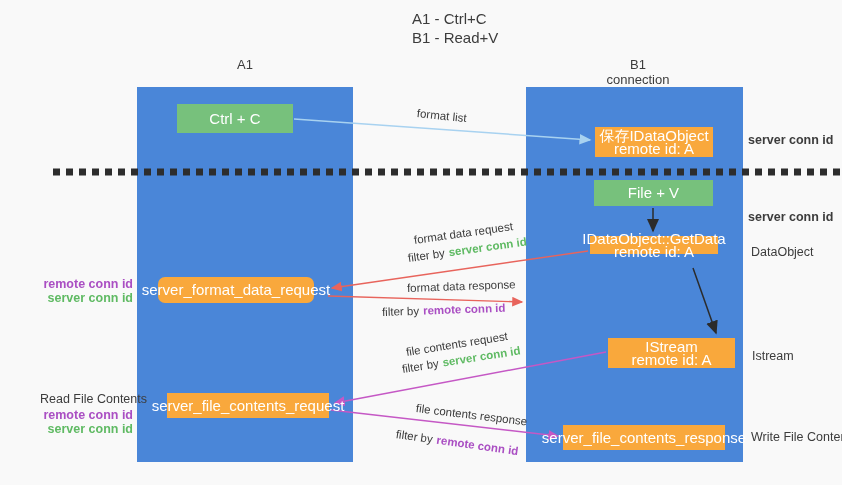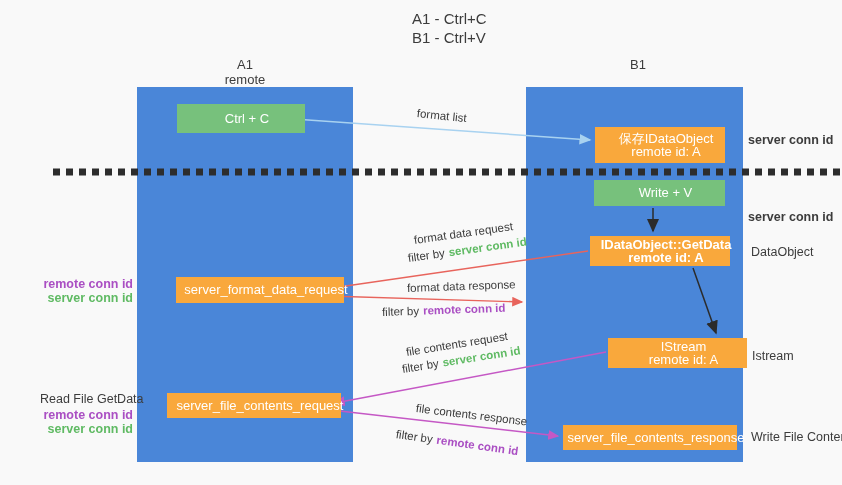--- a/index.html
+++ b/index.html
@@ -41,25 +41,24 @@
     left: 0; top: 0;
     pointer-events: none;
   }
   .node {
     position: absolute;
     display: flex;
     flex-direction: column;
     align-items: center;
     justify-content: center;
     color: #ffffff;
-    font-size: 13px;
+    font-size: 15px;
     line-height: 13.5px;
     text-align: left;
     white-space: nowrap;
-    padding-left: 12px;
   }
   .node.green  { background: var(--box_green, #77c17c); }
   .node.orange { background: var(--box_orange, #f9a83c); }
   .edge-label {
     position: absolute;
     font-size: 11.5px;
     color: var(--text_dark, #3f3f3f);
     white-space: nowrap;
     transform-origin: left center;
   }
@@ -84,29 +83,29 @@
     white-space: nowrap;
   }
 </style>
 </head>
 <body>
 
 <div id="stage">
 
   <div class="abs title" style="left:372px; top:9px;">
     <div>A1 - Ctrl+C</div>
-    <div>B1 - Ctrl+V</div>
+    <div>B1 - Read+V</div>
   </div>
 
   <div class="abs col-header" style="left:145px; top:57px;">
     <div>A1</div>
-    <div>remote</div>
   </div>
   <div class="abs col-header" style="left:538px; top:57px;">
     <div>B1</div>
+    <div>connection</div>
   </div>
 
   <div class="column" style="left:97px;  width:216px;"></div>
   <div class="column" style="left:486px; width:217px;"></div>
 
   <svg class="overlay" width="842" height="485">
     <defs>
       <marker id="ah-blue" markerWidth="9" markerHeight="8" refX="7" refY="3.5" orient="auto">
         <path d="M0,0 L8,3.5 L0,7 z" style="fill: var(--arrow_lightblue, #a8d2f0);"></path>
       </marker>
@@ -135,35 +134,35 @@
 
     <line x1="566" y1="352" x2="295" y2="403" stroke-width="1.4" marker-end="url(#ah-magenta)" style="stroke: var(--arrow_magenta, #c558c5);"></line>
 
     <line x1="291" y1="410" x2="518" y2="436" stroke-width="1.4" marker-end="url(#ah-magenta)" style="stroke: var(--arrow_magenta, #c558c5);"></line>
   </svg>
 
   <div class="node green" style="left:137px; top:104px; width:116px; height:29px;">
     <div>Ctrl + C</div>
   </div>
 
-  <div class="node orange" style="left:555px; top:127px; width:118px; height:36px;">
+  <div class="node orange" style="left:555px; top:127px; width:118px; height:30px;">
     <div>保存IDataObject</div>
     <div>remote id: A</div>
   </div>
 
   <div class="node green" style="left:554px; top:180px; width:119px; height:26px;">
-    <div>Write + V</div>
-  </div>
-
-  <div class="node orange" style="left:550px; top:236px; width:128px; height:30px;font-weight:bold;">
+    <div>File + V</div>
+  </div>
+
+  <div class="node orange" style="left:550px; top:236px; width:128px; height:18px;">
     <div>IDataObject::GetData</div>
     <div>remote id: A</div>
   </div>
 
-  <div class="node orange" style="left:136px; top:277px; width:156px; height:26px;">
+  <div class="node orange" style="left:118px; top:277px; width:156px; height:26px;border-radius:7px;">
     <div>server_format_data_request</div>
   </div>
 
 
   <div class="node orange" style="left:568px; top:338px; width:127px; height:30px;">
     <div>IStream</div>
     <div>remote id: A</div>
   </div>
 
   <div class="node orange" style="left:127px; top:393px; width:162px; height:25px;">
@@ -209,19 +208,19 @@
   <div class="side-label bold green-text" style="left:708px; top:133px;">server conn id</div>
   <div class="side-label bold green-text" style="left:708px; top:210px;">server conn id</div>
   <div class="side-label" style="left:711px; top:245px;text-align:right;">DataObject</div>
   <div class="side-label" style="left:712px; top:349px;">Istream</div>
   <div class="side-label" style="left:711px; top:430px;text-align:center;">Write File Contents</div>
 
   <div class="left-stack" style="top:277px;">
     <div class="purple-text">remote conn id</div>
     <div class="green-text">server conn id</div>
   </div>
-  <div class="left-stack" style="top:392px; font-weight:normal; color:var(--text_dark, #3c3c3c);">Read File GetData</div>
+  <div class="left-stack" style="top:392px; font-weight:normal; color:var(--text_dark, #3c3c3c);">Read File Contents</div>
   <div class="left-stack" style="top:408px;">
     <div class="purple-text">remote conn id</div>
     <div class="green-text">server conn id</div>
   </div>
 
 </div>
 
 </body></html>

